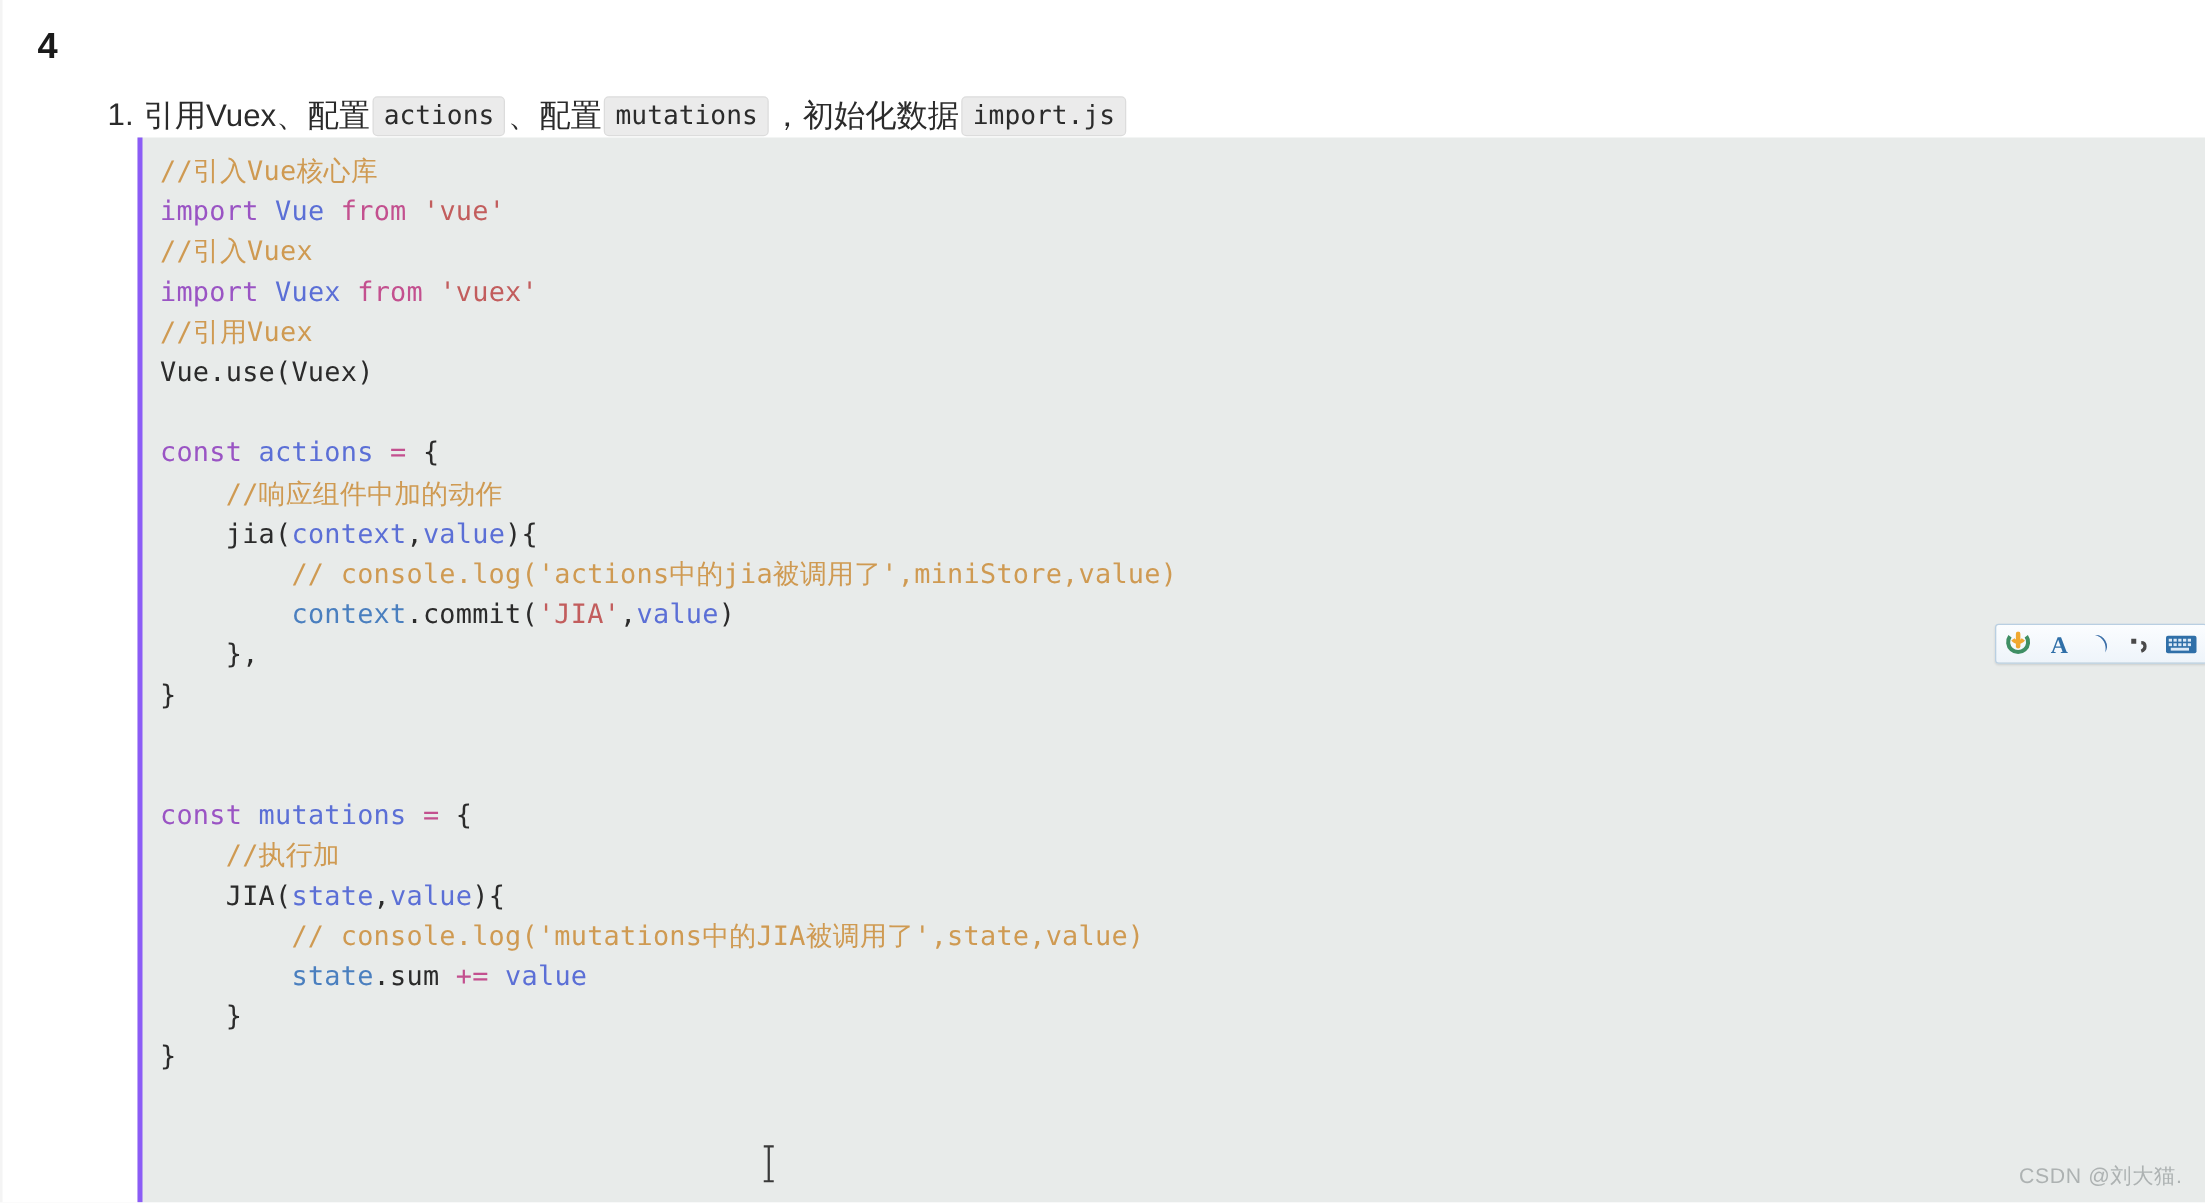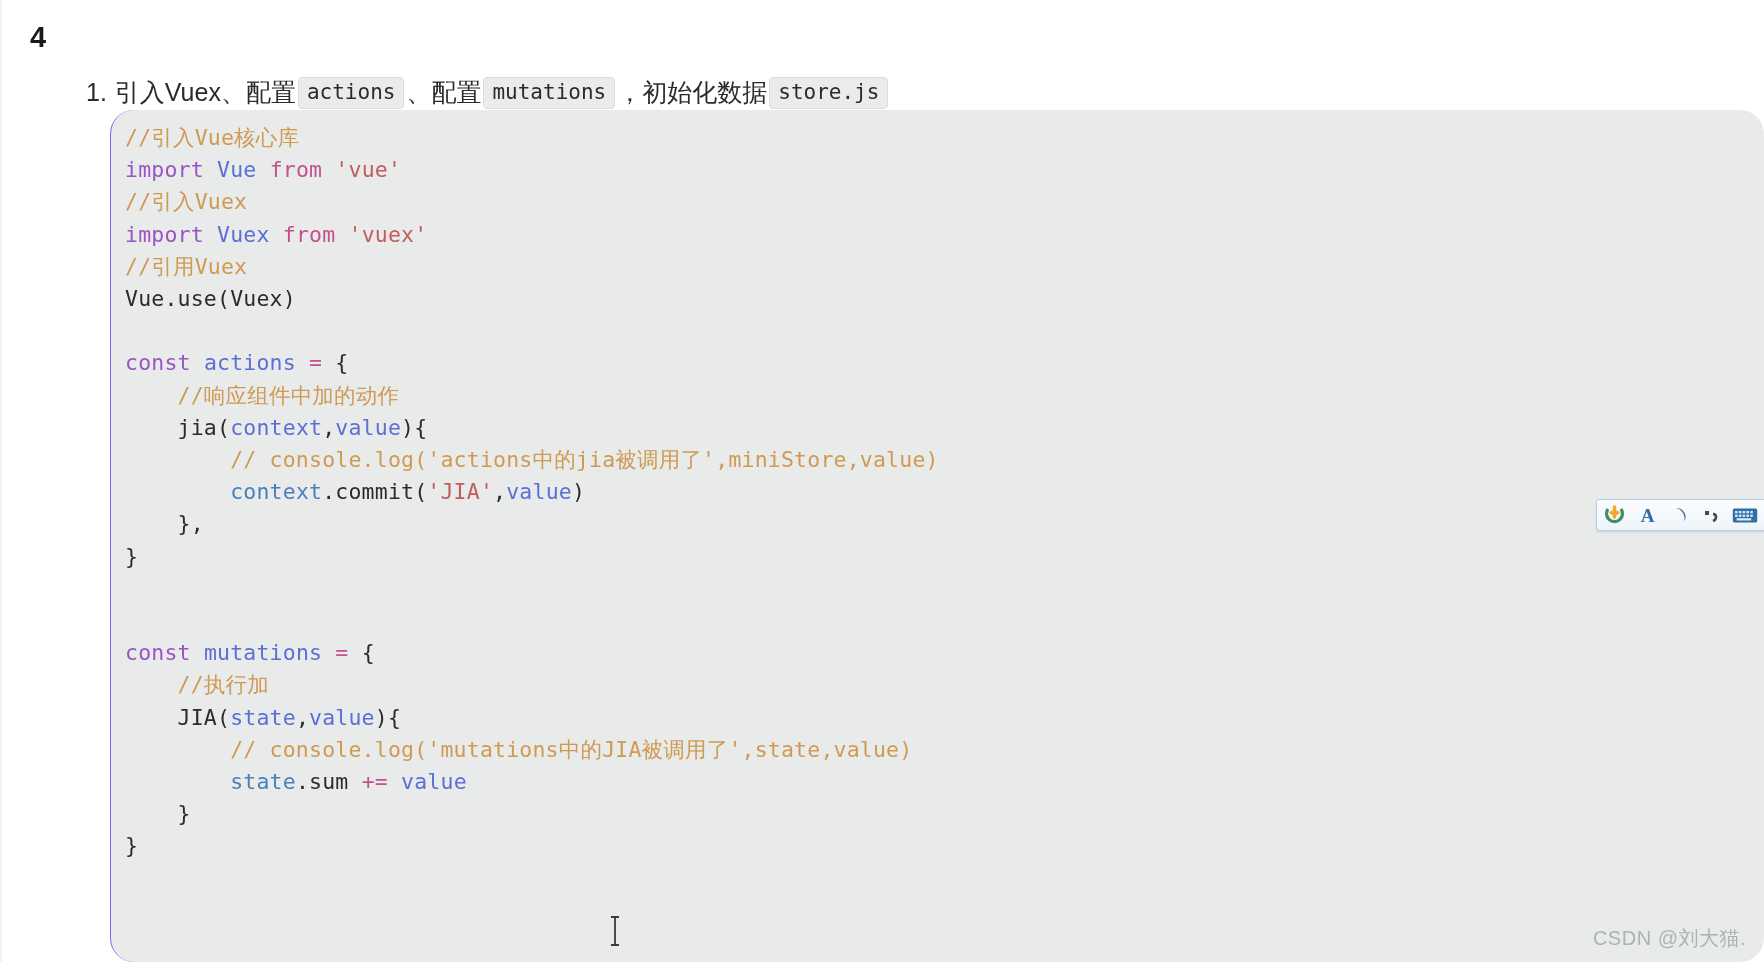--- a/index.html
+++ b/index.html
@@ -64,25 +64,24 @@
   }
 
   
   .code-block {
     position: absolute;
     left: 110px;
     top: 110px;
     width: 1654px;
     height: 852px;
     background: #e8ebea;
-    border-left: 1px solid #8b5cf6;
+    border-left: 4px solid #8b5cf6;
     box-sizing: border-box;
     padding: 12px 0 0 14px;
     overflow: hidden;
-    border-radius: 24px;
   }
 
   .code-block pre {
     margin: 0;
     font-family: "DejaVu Sans Mono", "Liberation Mono", monospace;
     font-size: 21.5px;
     line-height: 32.2px;
     white-space: pre;
     color: #2b2b2b;
     letter-spacing: 0.2px;
@@ -128,21 +127,21 @@
     top: 916px;
     width: 14px;
     height: 30px;
   }
 
   
   .watermark {
     position: absolute;
     right: 18px;
     bottom: 10px;
-    font-size: 20px;
+    font-size: 17px;
     color: #adb2b2;
     font-family: "Liberation Sans", sans-serif;
     letter-spacing: 0.5px;
   }
 
   
   .page-edge-left {
     position: absolute;
     left: 0;
     top: 0;
@@ -155,26 +154,26 @@
 <body>
 
 <div id="page">
 
   <div class="page-edge-left"></div>
 
   <h1 class="doc-heading">4</h1>
 
   <div class="list-line">
     <span class="list-marker">1.</span>
-    <span class="list-text">引入Vuex、配置</span>
+    <span class="list-text">引用Vuex、配置</span>
     <code class="inline-code">actions</code>
     <span class="list-text">、配置</span>
     <code class="inline-code">mutations</code>
     <span class="list-text">，初始化数据</span>
-    <code class="inline-code">store.js</code>
+    <code class="inline-code">import.js</code>
   </div>
 
   <div class="code-block">
     <pre id="code-pre"><span><span class="tok-comment">//引入Vue核心库</span></span>
 <span><span class="tok-keyword">import</span><span class="tok-plain"> </span><span class="tok-class">Vue</span><span class="tok-plain"> </span><span class="tok-from">from</span><span class="tok-plain"> </span><span class="tok-string">'vue'</span></span>
 <span><span class="tok-comment">//引入Vuex</span></span>
 <span><span class="tok-keyword">import</span><span class="tok-plain"> </span><span class="tok-class">Vuex</span><span class="tok-plain"> </span><span class="tok-from">from</span><span class="tok-plain"> </span><span class="tok-string">'vuex'</span></span>
 <span><span class="tok-comment">//引用Vuex</span></span>
 <span><span class="tok-plain">Vue.use(Vuex)</span></span>
 <span><span class="tok-plain"></span></span>

